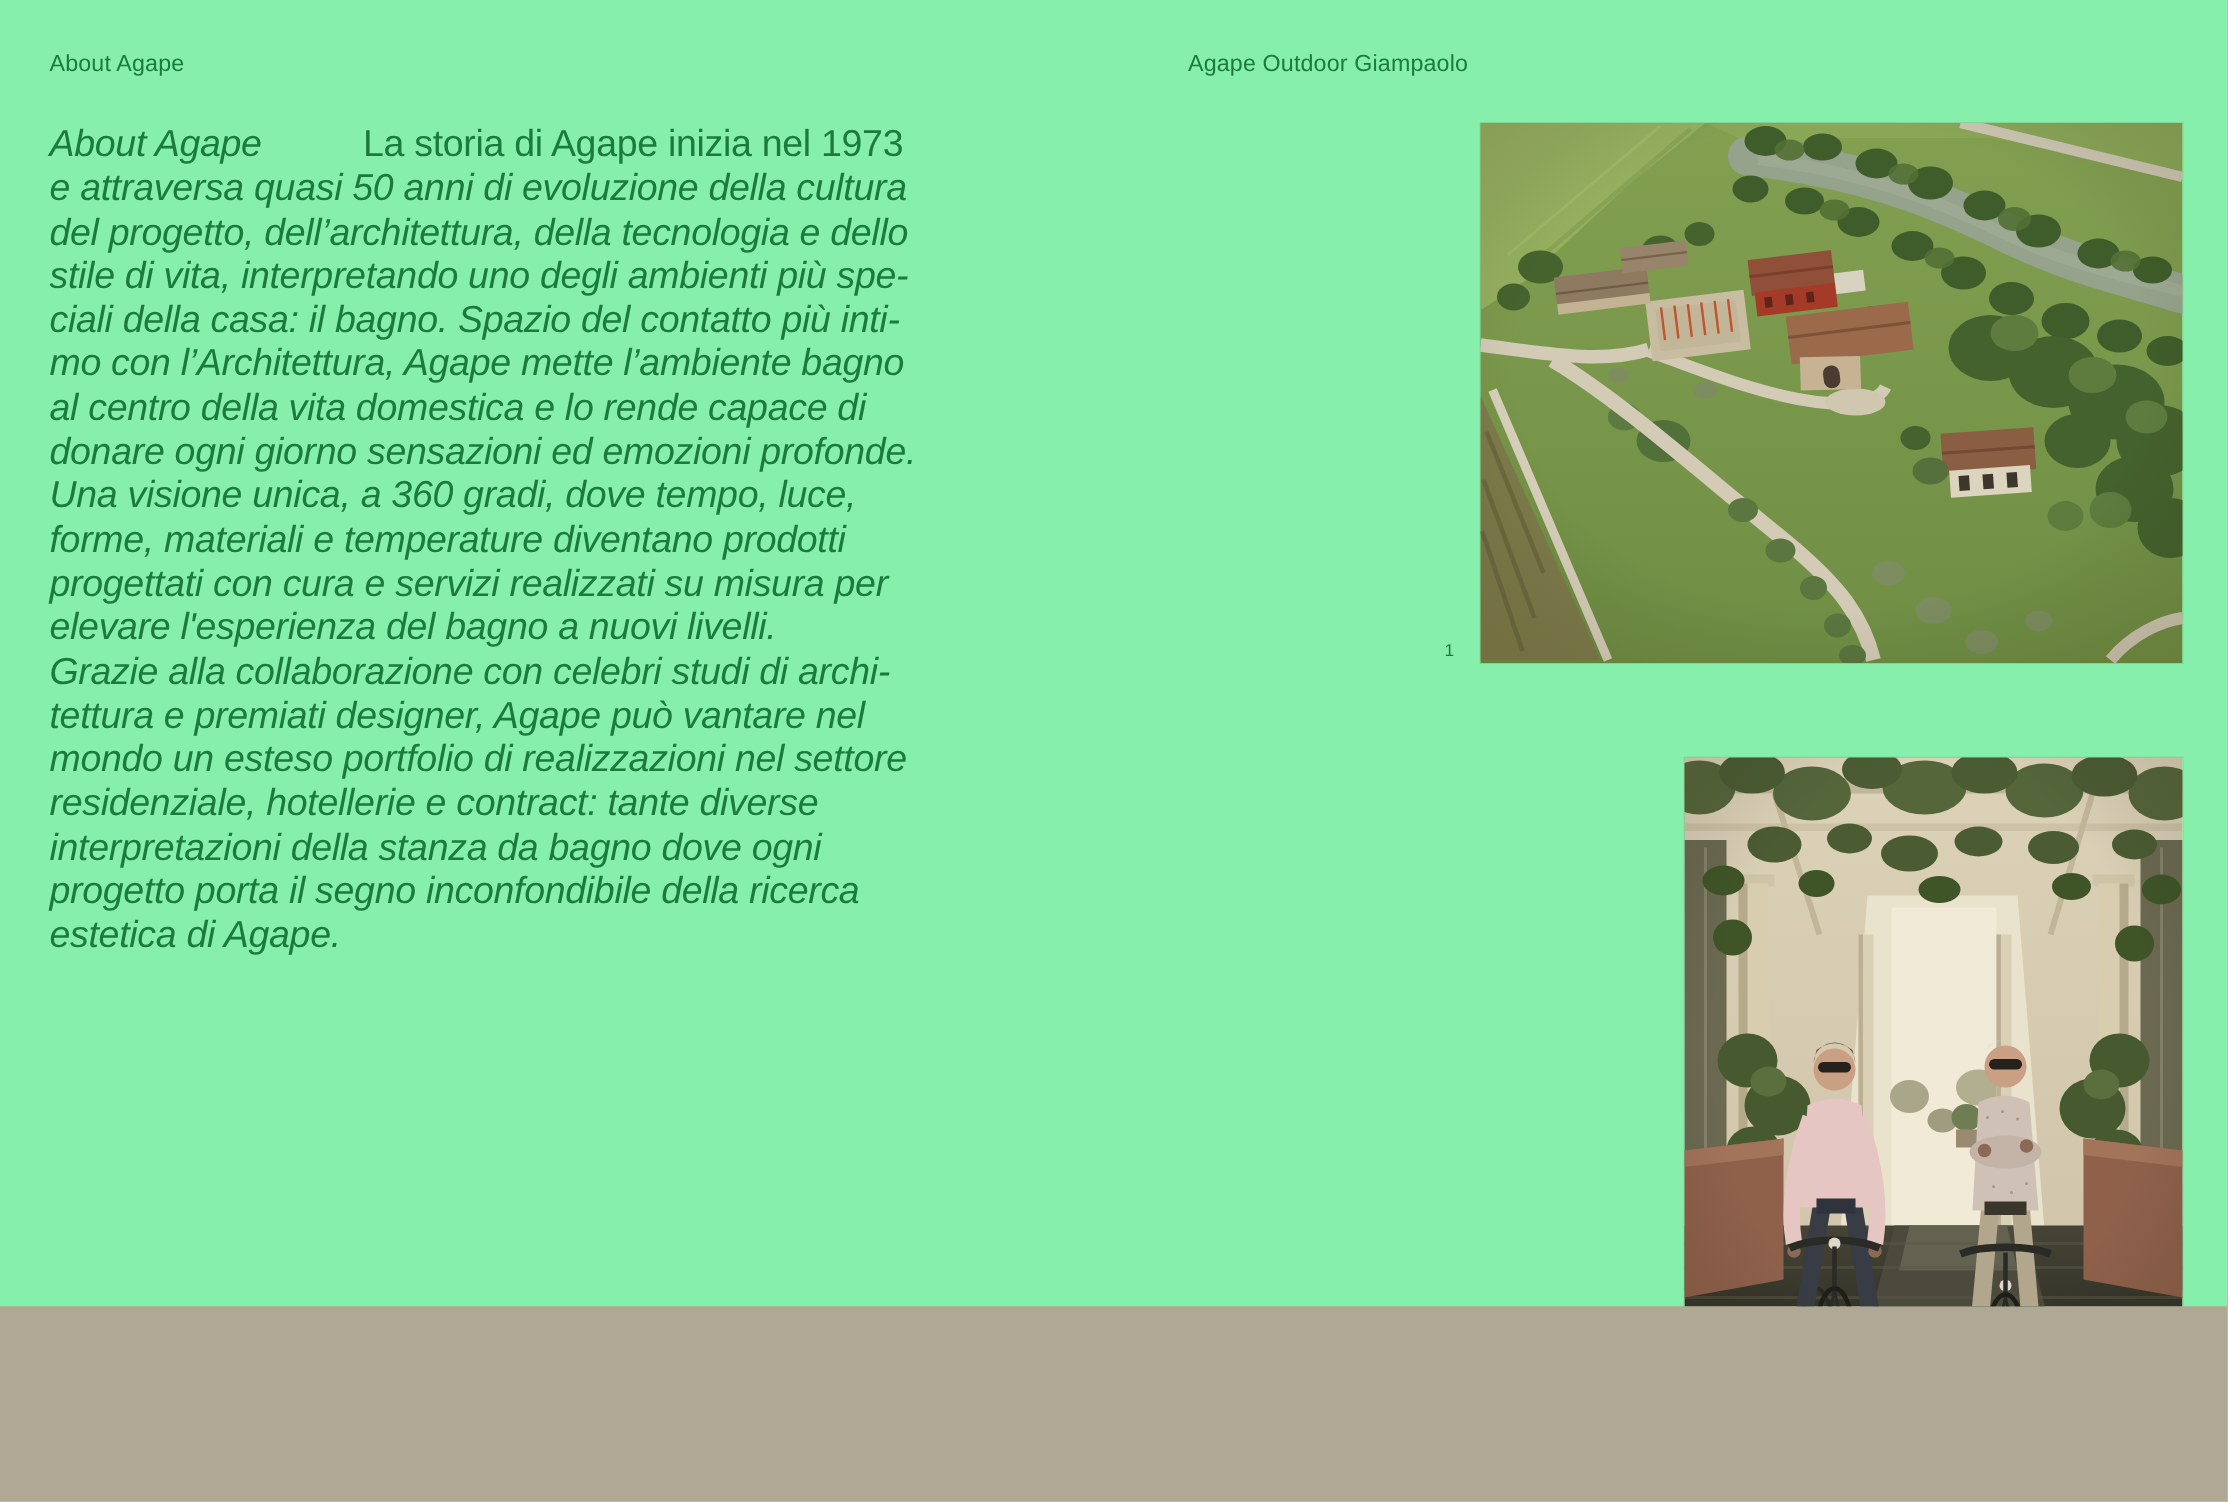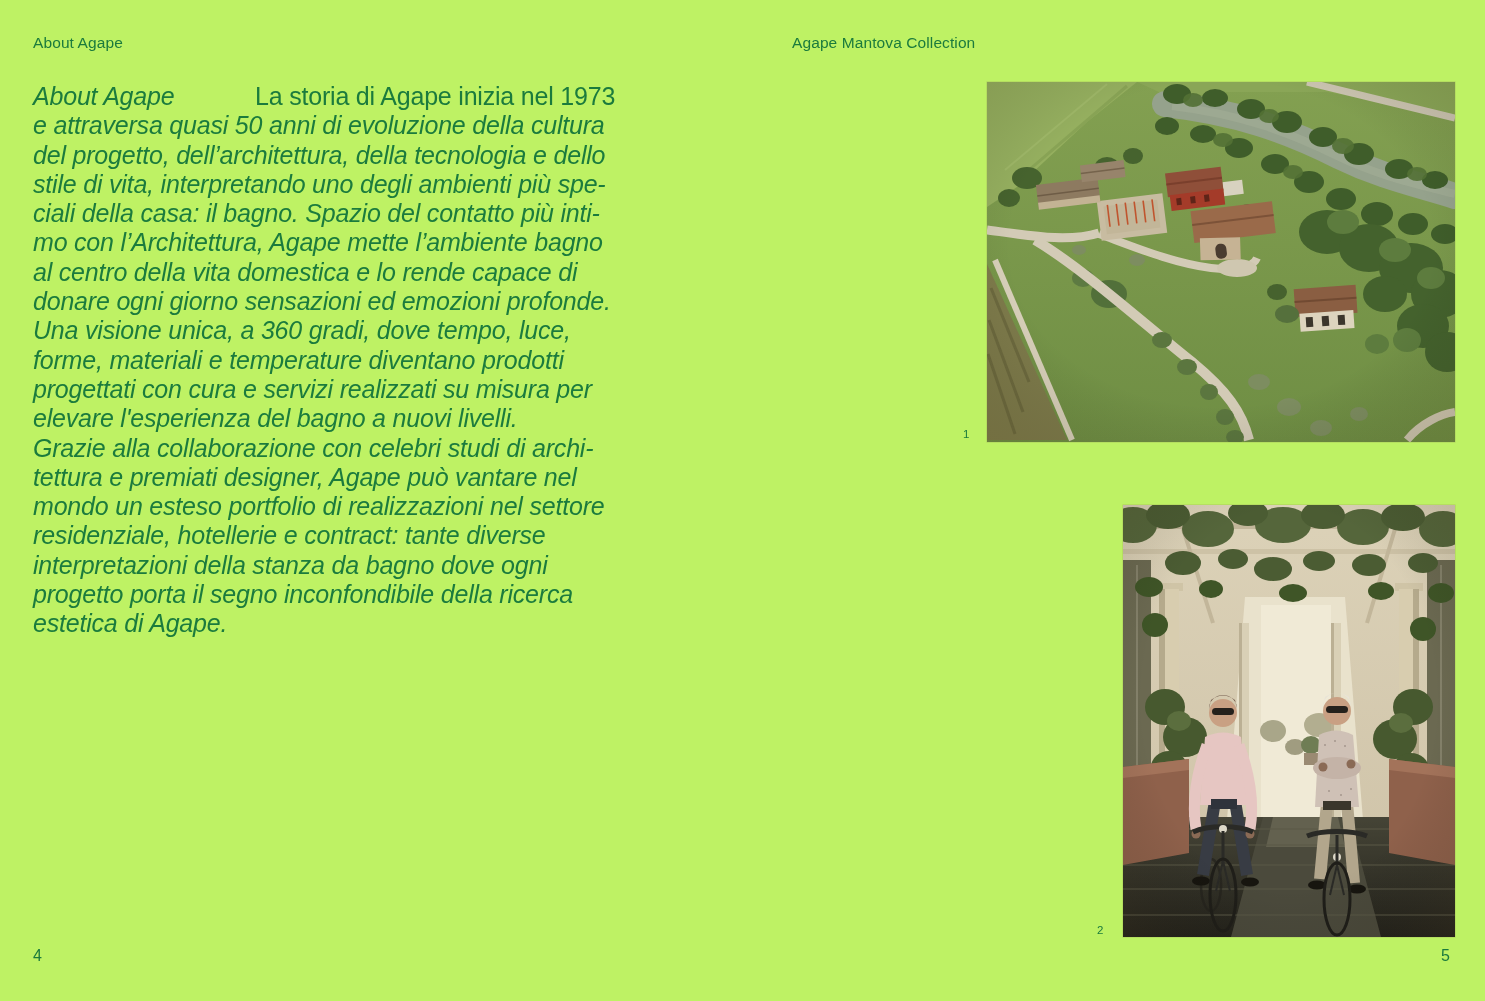--- a/index.html
+++ b/index.html
@@ -2,39 +2,39 @@
 <html><head>
 <meta charset="utf-8">
 <style>
   html,body{margin:0;padding:0;}
   body{
     font-family:"Liberation Sans","DejaVu Sans",sans-serif;
     background:#b0a894;
   }
   .spread{
     position:relative;
-    width:1485px;height:1001px;
-    background:#bef264;
+    width:1485px;height:871px;
+    background:#86efac;
     overflow:hidden;
   }
   .running-head{
     position:absolute;top:34px;
     font-size:15.5px;letter-spacing:.1px;
     color:#1b7b3d;
   }
   .running-head.left{left:33px;}
   .running-head.right{left:792px;}
   .article{
     position:absolute;left:33px;top:82px;width:720px;
     font-size:25px;line-height:29.3px;letter-spacing:-0.2px;
     color:#1b7b3d;
   }
   .first-line{position:relative;height:29.3px;}
   .lead-italic{font-style:italic;}
-  .first-line-text{position:absolute;left:222px;top:0;white-space:pre;}
+  .first-line-text{position:absolute;left:209px;top:0;white-space:pre;}
   .article-body{white-space:pre;font-style:italic;}
   .figure{position:absolute;box-shadow:0 0 0 0.5px rgba(120,100,70,.25);}
   .figure svg{display:block;}
   .fig-number{
     position:absolute;
     font-size:11.5px;color:#1b7b3d;
   }
   .captions{
     position:absolute;left:789px;top:901px;
     font-size:10.8px;line-height:13.2px;
@@ -46,21 +46,21 @@
   }
   .page-number.left{left:33px;}
   .page-number.right{left:1441px;}
 </style>
 </head>
 <body>
 
 <div class="spread">
 
   <div class="running-head left">About Agape</div>
-  <div class="running-head right">Agape Mantova Collection</div>
+  <div class="running-head right">Agape Outdoor Giampaolo</div>
 
   <div class="article">
     <div class="first-line">
       <span class="lead-italic">About Agape</span>
       <span class="first-line-text">La storia di Agape inizia nel 1973</span>
     </div>
     <div class="article-body">e attraversa quasi 50 anni di evoluzione della cultura
 del progetto, dell’architettura, della tecnologia e dello
 stile di vita, interpretando uno degli ambienti più spe-
 ciali della casa: il bagno. Spazio del contatto più inti-

